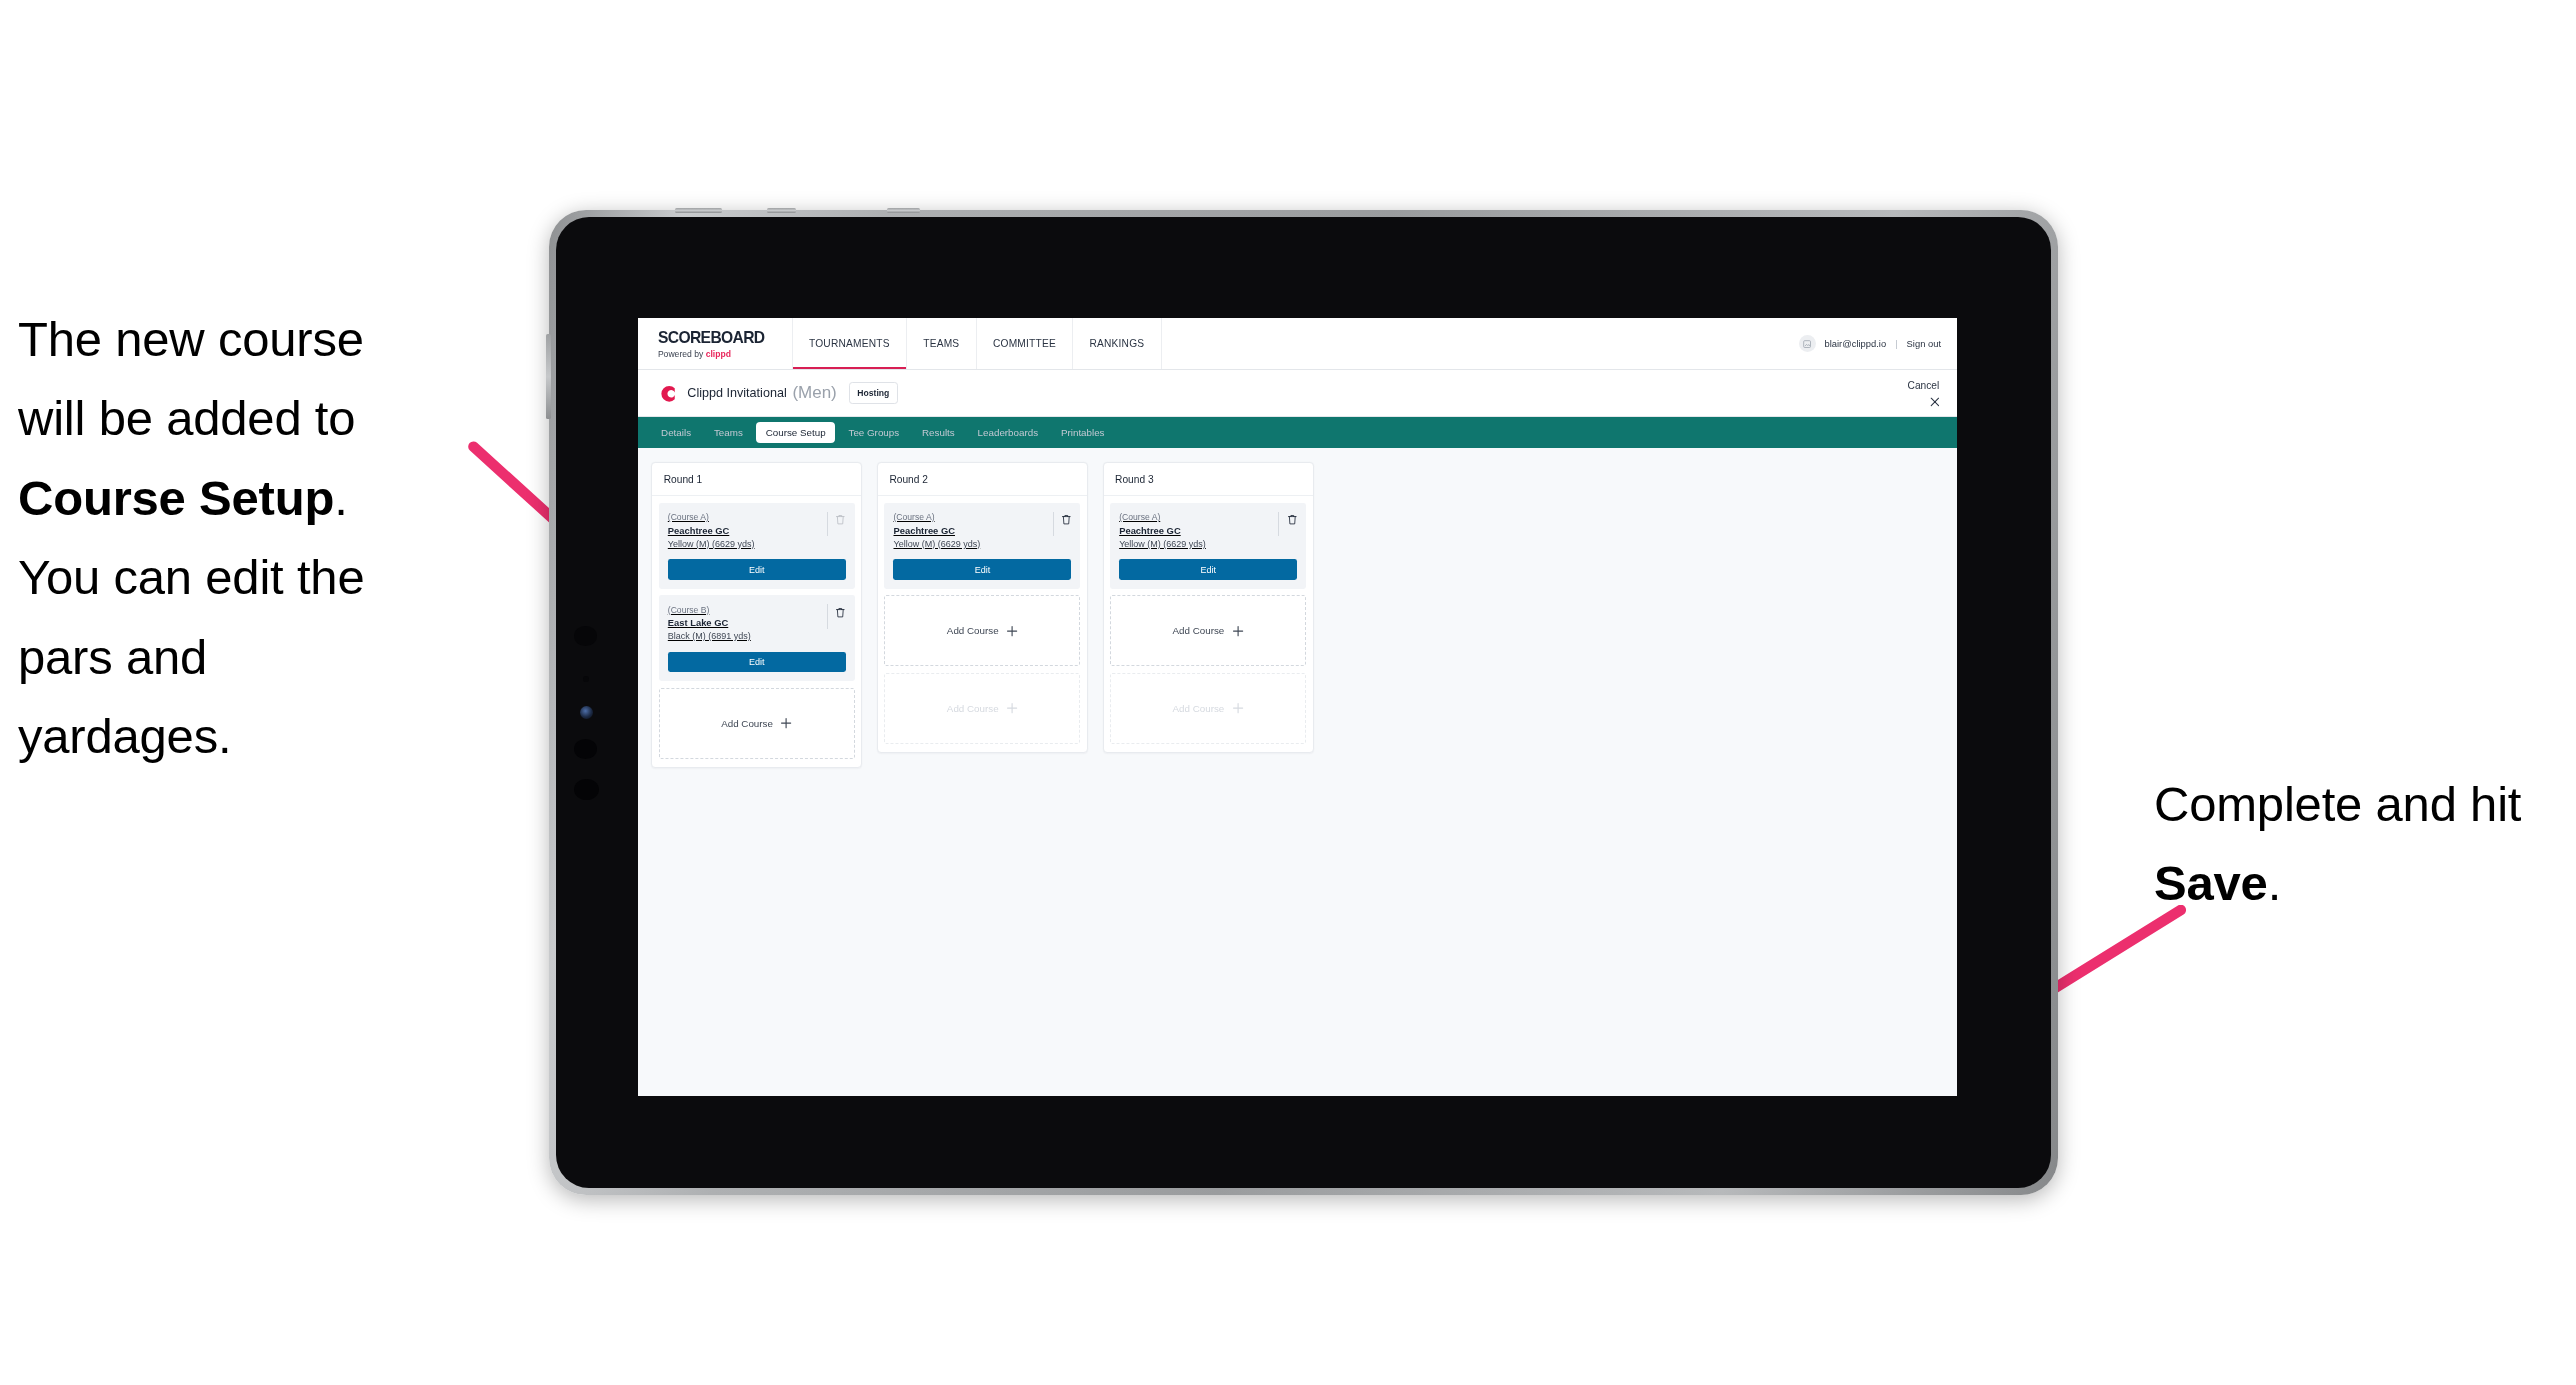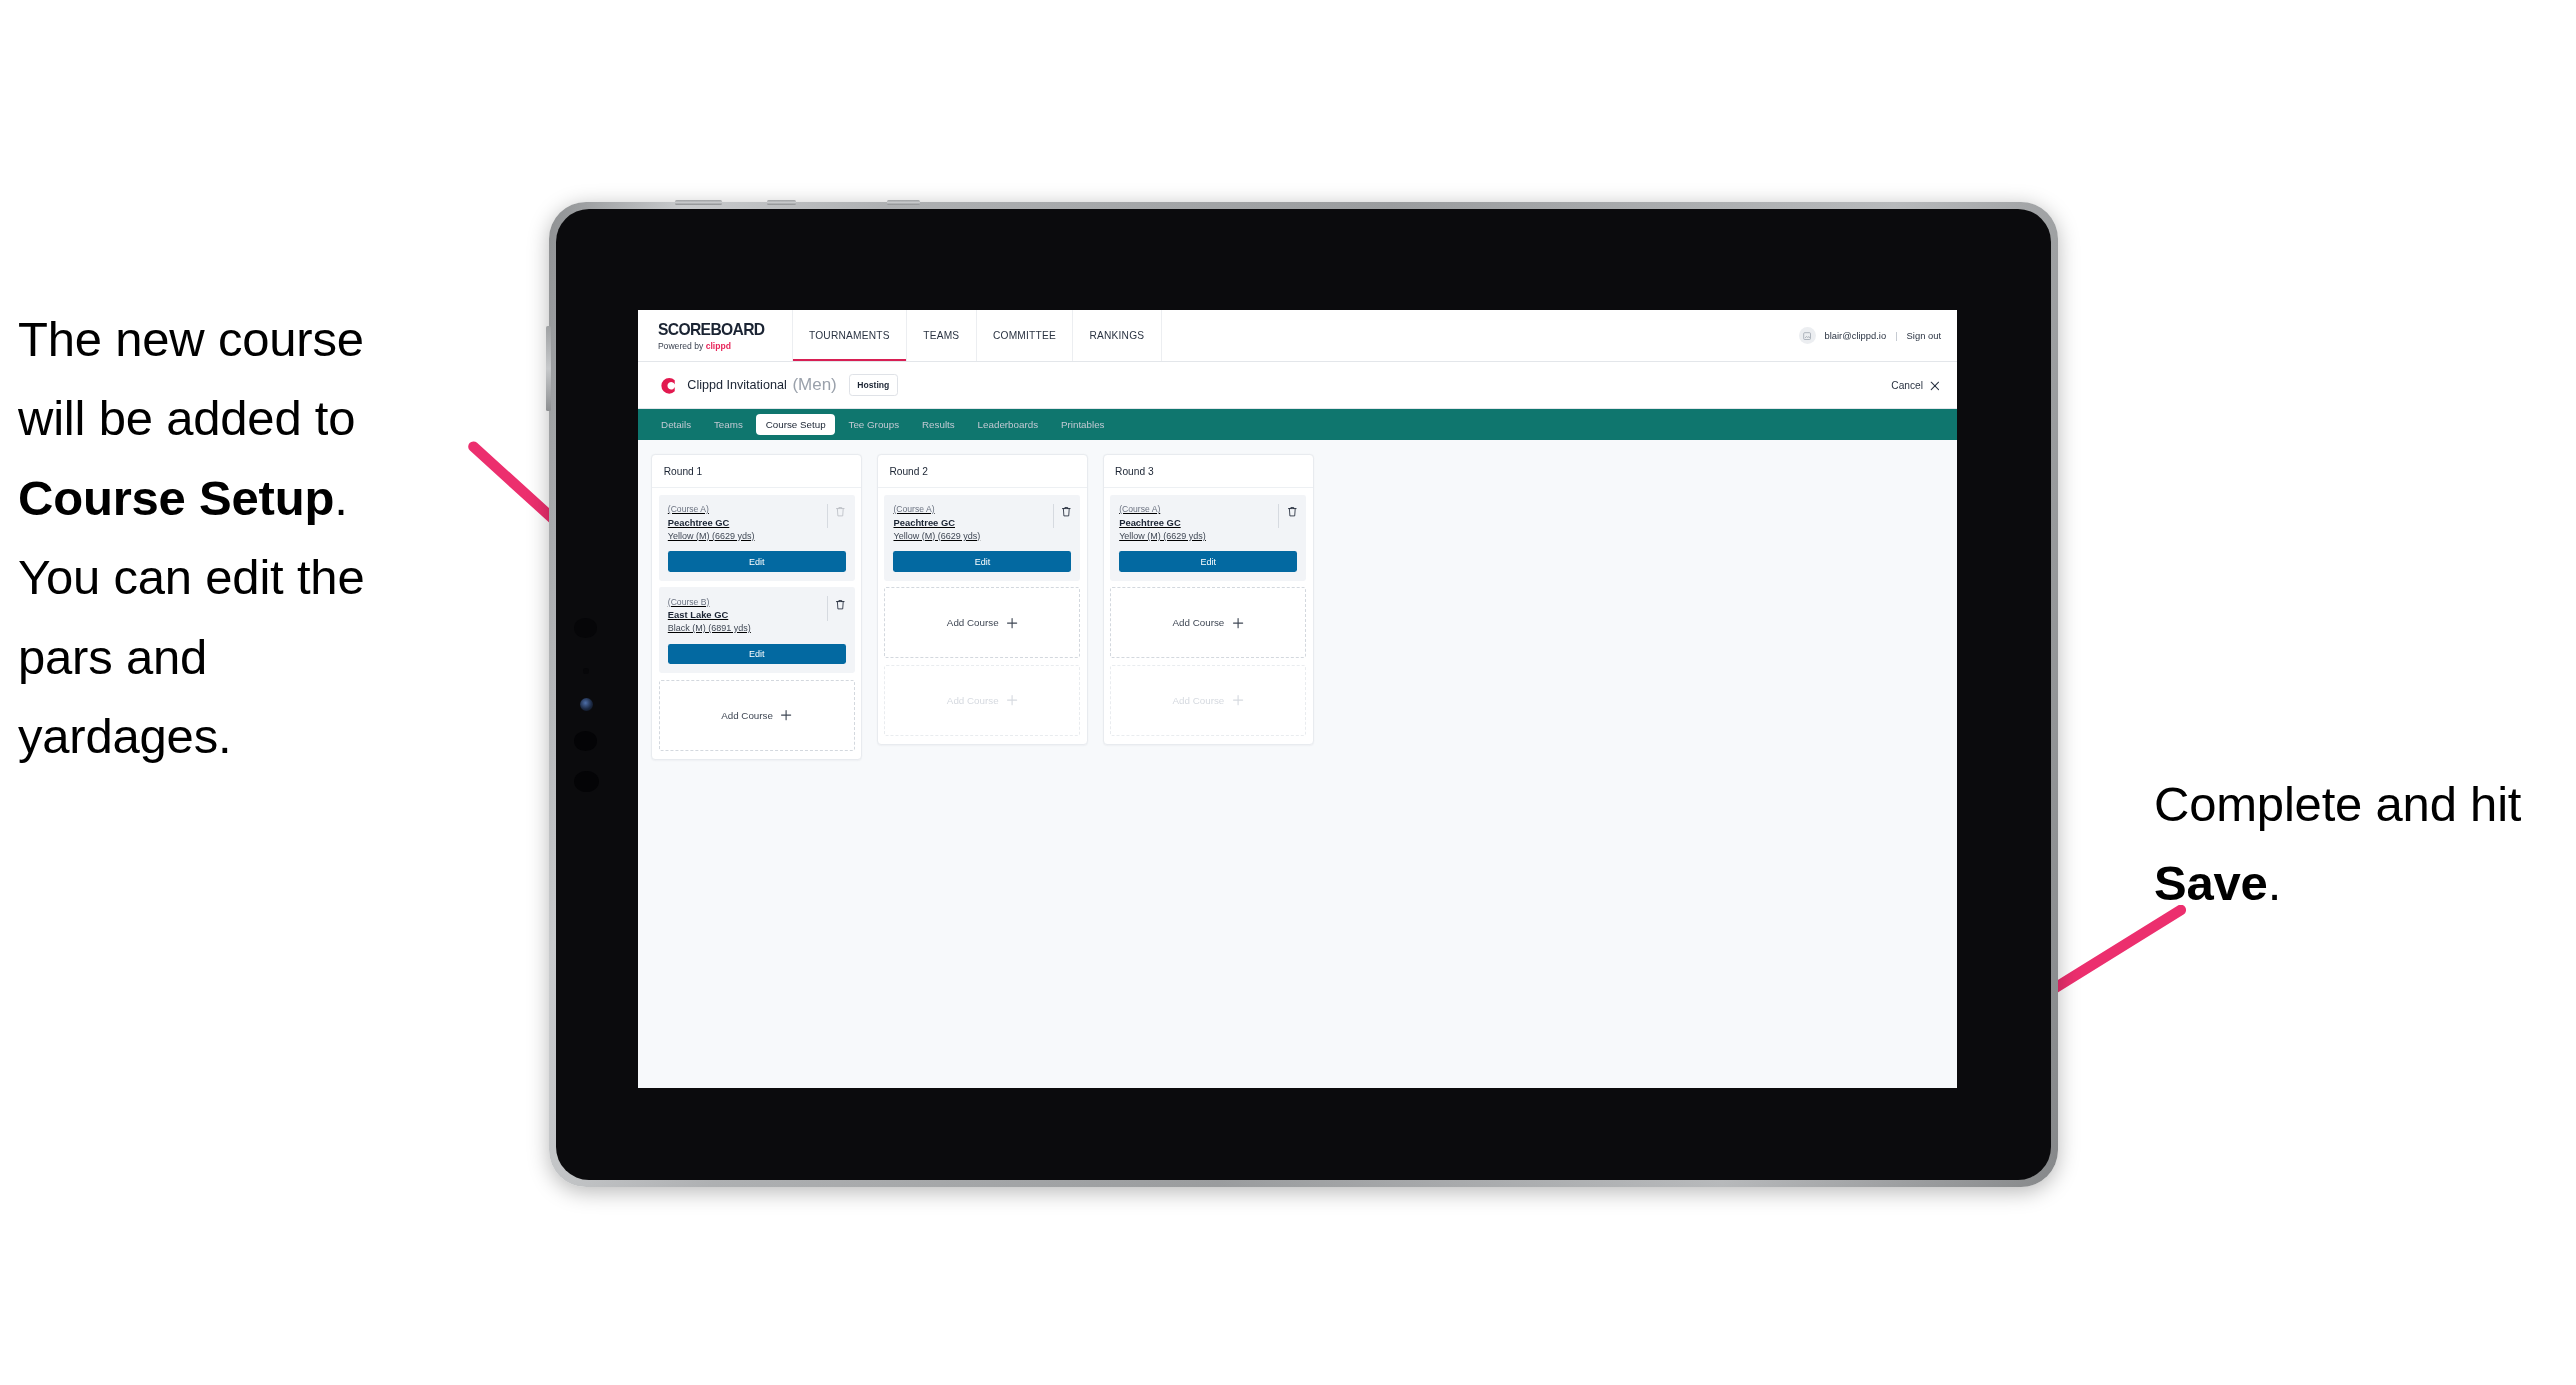--- a/index.html
+++ b/index.html
@@ -45,21 +45,21 @@
     position: absolute;
     pointer-events: none;
   }
   #arrow-left-svg { left: 457px; top: 432px; }
   #arrow-right-svg { left: 1948px; top: 905px; }
 
   
   #tablet {
     position: absolute;
     left: 549px;
-    top: 202px;
+    top: 210px;
     width: 1509px;
     height: 985px;
   }
   .tablet-bezel-outer {
     position: absolute;
     inset: 0;
     border-radius: 37px;
     background: linear-gradient(100deg,#8e9092 0%,#c9cbcd 8%,#aeb0b2 20%,#9a9c9e 50%,#b7b9bb 80%,#86888a 100%);
     box-shadow: 0 4.9px 21px rgba(0,0,0,0.28);
   }
@@ -216,20 +216,21 @@
     background: #fff;
   }
   .cancel-btn {
     margin-left: auto;
     display: flex;
     align-items: flex-end;
     gap: 6.5px;
     font-size: 10.2px;
     color: #2b3443;
     cursor: pointer;
+    flex-direction: column;
   }
 
   
   .tabstrip {
     height: 31px;
     background: #0f766e;
     display: flex;
     align-items: center;
     padding: 0 13px;
     gap: 3.3px;

